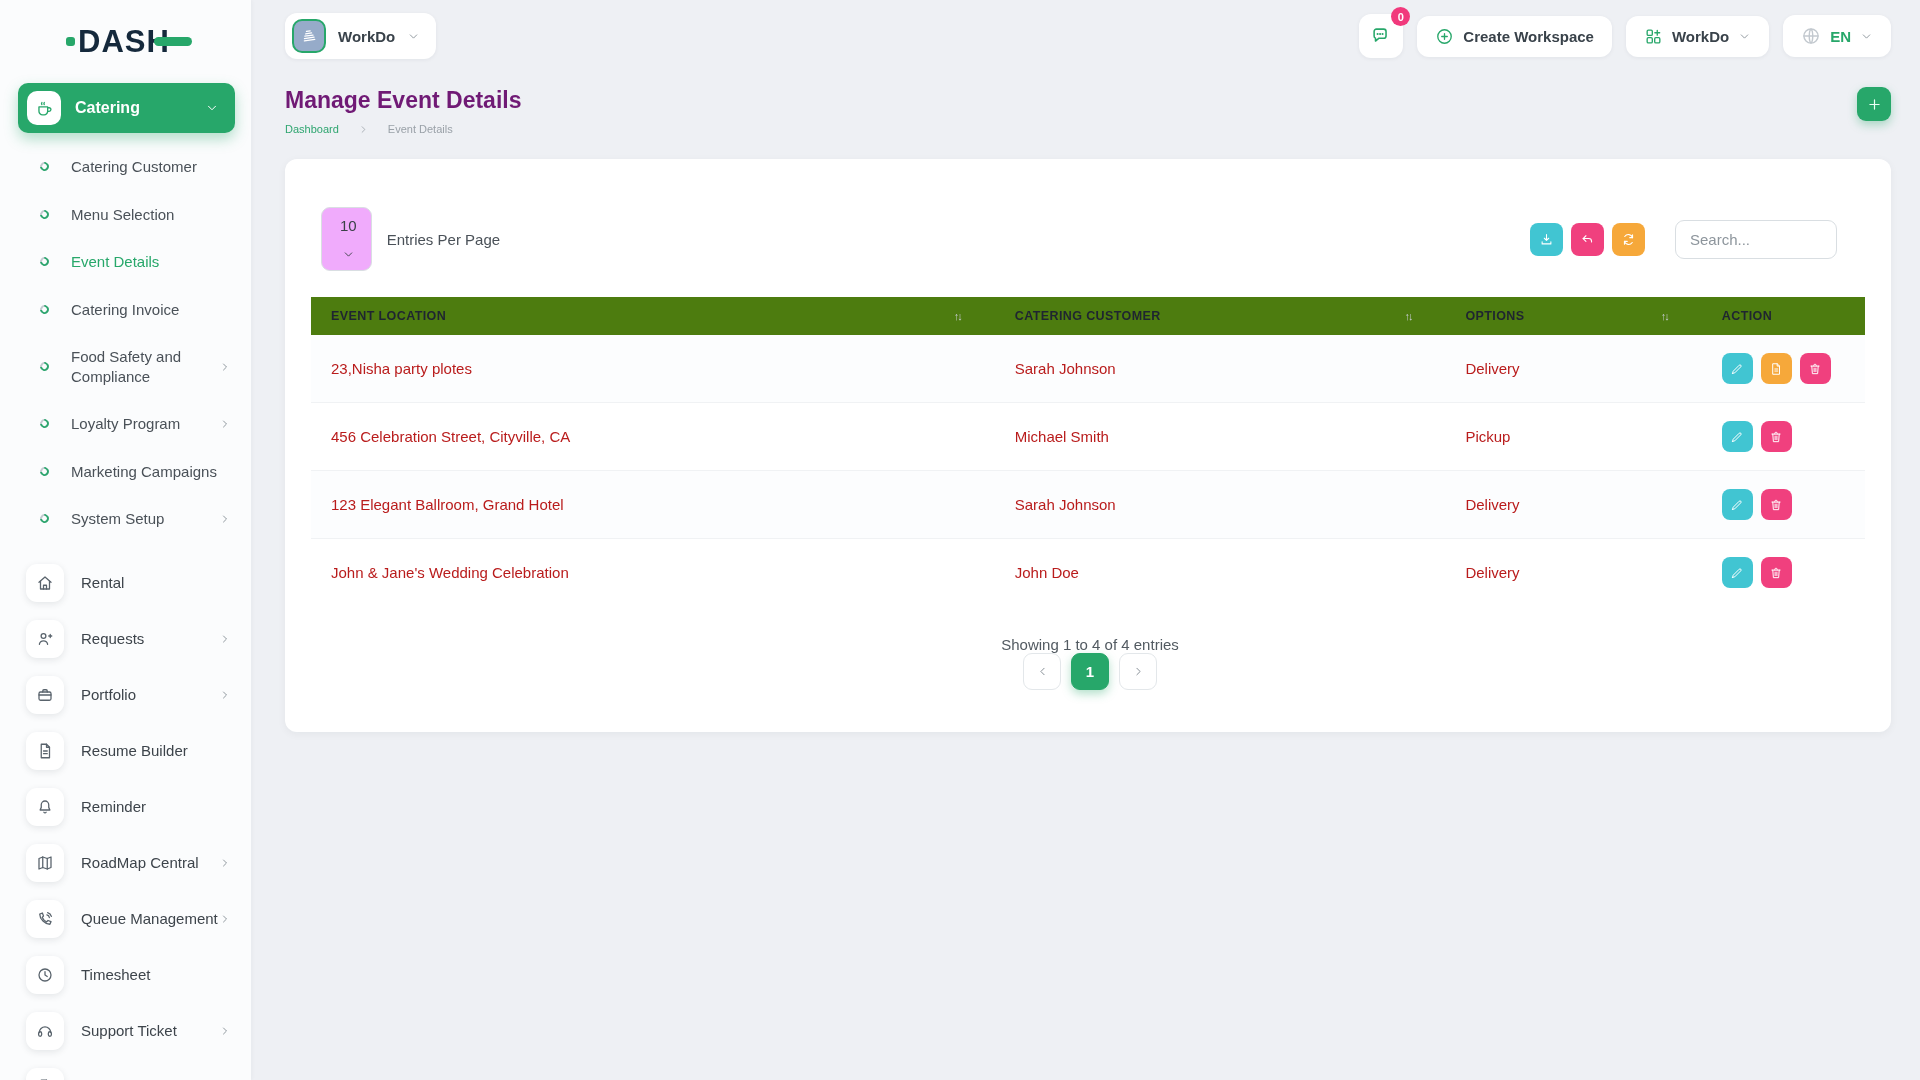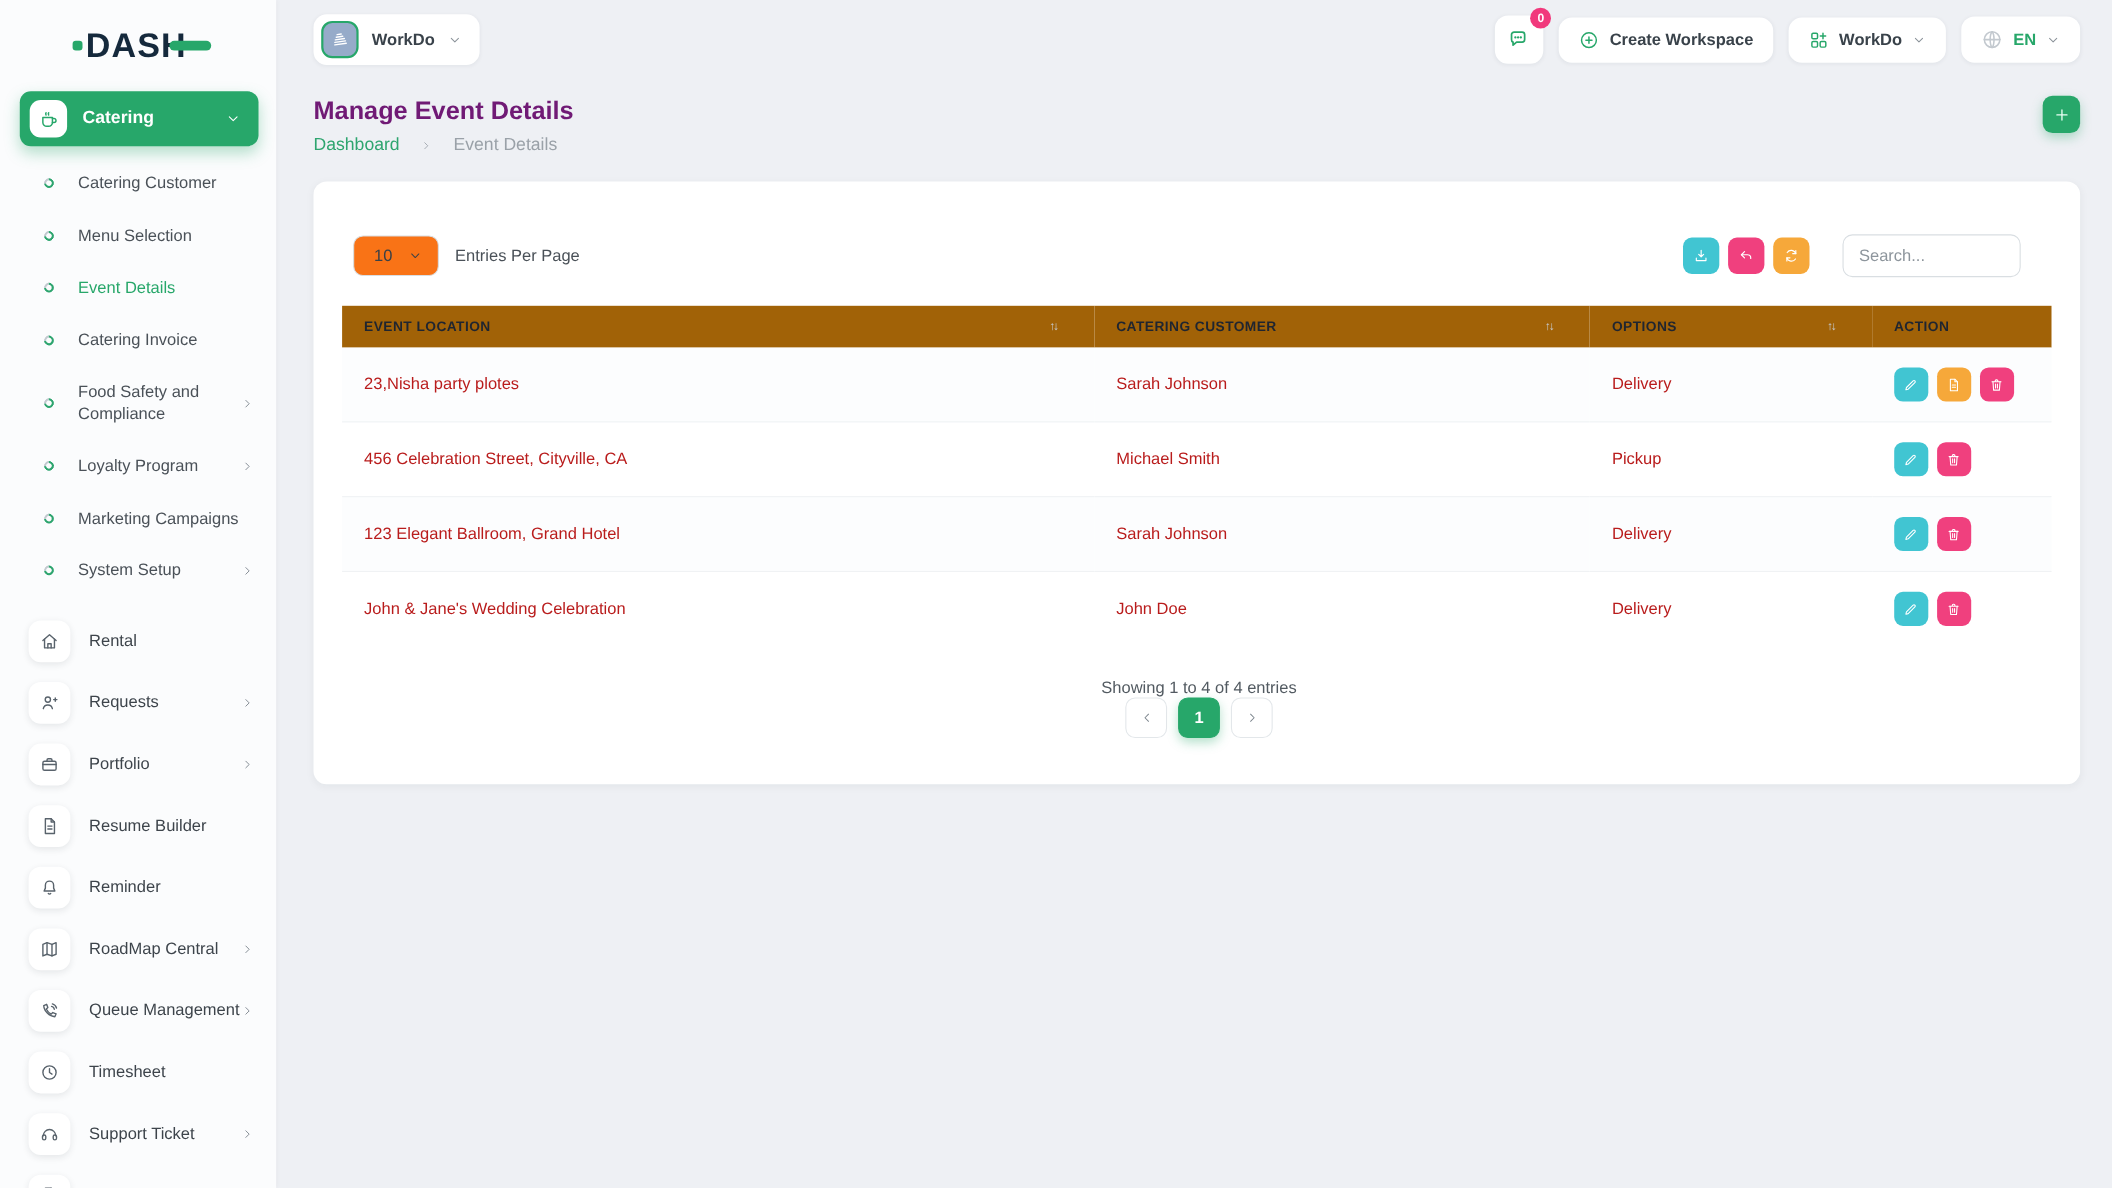--- a/index.html
+++ b/index.html
@@ -58,49 +58,49 @@
   .badge { position:absolute; top:-7px; right:-7px; min-width:19px; height:19px; border-radius:10px;
            background:#f1397c; color:#fff; font-size:11px; font-weight:700; display:flex;
            align-items:center; justify-content:center; padding:0 5px; }
   .action-pill { padding:11px 18px; gap:9px; font-size:15px; font-weight:600; color:#39424a; }
   .green-ic { color:#27a76a; }
   .gray-ic { color:#c3c9cf; }
   .lang-label { color:#27a76a; font-size:15px; font-weight:700; }
 
   .page-head { display:flex; align-items:flex-start; justify-content:space-between; margin-top:16px; }
   .page-title { font-size:23px; font-weight:700; color:#701a75; }
-  .breadcrumb { display:flex; align-items:center; gap:19px; margin-top:9px; font-size:16px; }
+  .breadcrumb { display:flex; align-items:center; gap:19px; margin-top:9px; font-size:11px; }
   .crumb-link { color:#2ea56f; cursor:pointer; }
   .crumb-sep { color:#9aa1a8; }
   .crumb-current { color:#9aa1a8; }
   .add-btn { width:34px; height:34px; border-radius:9px; background:#27a76a; color:#e9fff4;
              display:flex; align-items:center; justify-content:center; cursor:pointer;
              box-shadow:0 4px 10px rgba(39,167,106,.35); }
 
   
   .card { background:#fff; border-radius:12px; margin-top:24px; box-shadow:0 2px 8px rgba(25,35,45,.05);
           padding:48px 0 42px; }
   .card-toolbar { display:flex; align-items:center; padding:0 54px 26px 36px; }
   .entries-select { display:flex; align-items:center; gap:14px; border:1px solid #d9dee2;
                     border-radius:9px; padding:9px 14px 9px 18px; font-size:15px; color:#3a4147;
-                    cursor:pointer; background:#f97316; }
+                    cursor:pointer; background:#f0abfc;flex-direction:column; }
   .entries-label { margin-left:15px; font-size:15px; color:#4a5158; }
   .toolbar-right { margin-left:auto; display:flex; align-items:center; gap:8px; }
   .sq-btn { width:33px; height:33px; border-radius:8px; display:flex; align-items:center;
             justify-content:center; color:#fff; cursor:pointer; border:none; }
   .sq-teal { background:#41c5d2; }
   .sq-pink { background:#f0407e; }
   .sq-orange { background:#f6a83a; }
   .search-box { margin-left:22px; }
   .search-box input { width:162px; padding:10px 14px; border:1px solid #d9dee2; border-radius:9px;
                       font-size:15px; color:#3a4147; outline:none; font-family:inherit; }
   .search-box input::placeholder { color:#8d959c; }
 
   table { width:calc(100% - 52px); margin:0 26px; border-collapse:collapse; }
-  thead th { background:#a16207; text-align:right; padding:12px 20px; font-size:12.5px; font-weight:700;
+  thead th { background:#4d7c0f; text-align:right; padding:12px 20px; font-size:12.5px; font-weight:700;
              color:#1f2530; letter-spacing:.4px; text-transform:uppercase; white-space:nowrap; }
   th .th-inner { display:flex; align-items:center; }
   th .sort-ic { margin-left:auto; color:#c7ccd2; font-size:11px; letter-spacing:-2px; padding-right:14px; font-weight:400; }
   tbody td { padding:18px 20px; font-size:15px; color:#b91c1c; border-top:1px solid #f0f2f4; }
   tbody tr:nth-child(odd) { background:#fcfdfe; }
   tbody tr:first-child td { border-top:none; }
   .col-loc { width:44%; } .col-cust { width:29%; } .col-opt { width:16.5%; } .col-act { width:10.5%; }
   .row-actions { display:flex; gap:8px; }
   .act-btn { width:31px; height:31px; border-radius:8px; display:flex; align-items:center;
              justify-content:center; color:#fff; cursor:pointer; border:none; }

